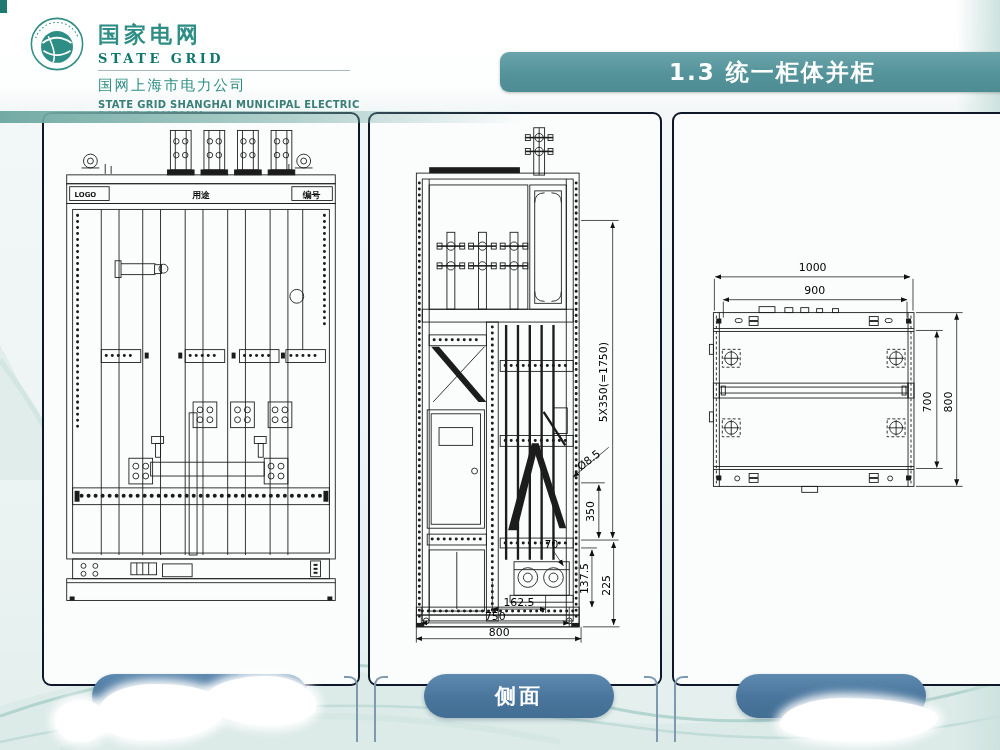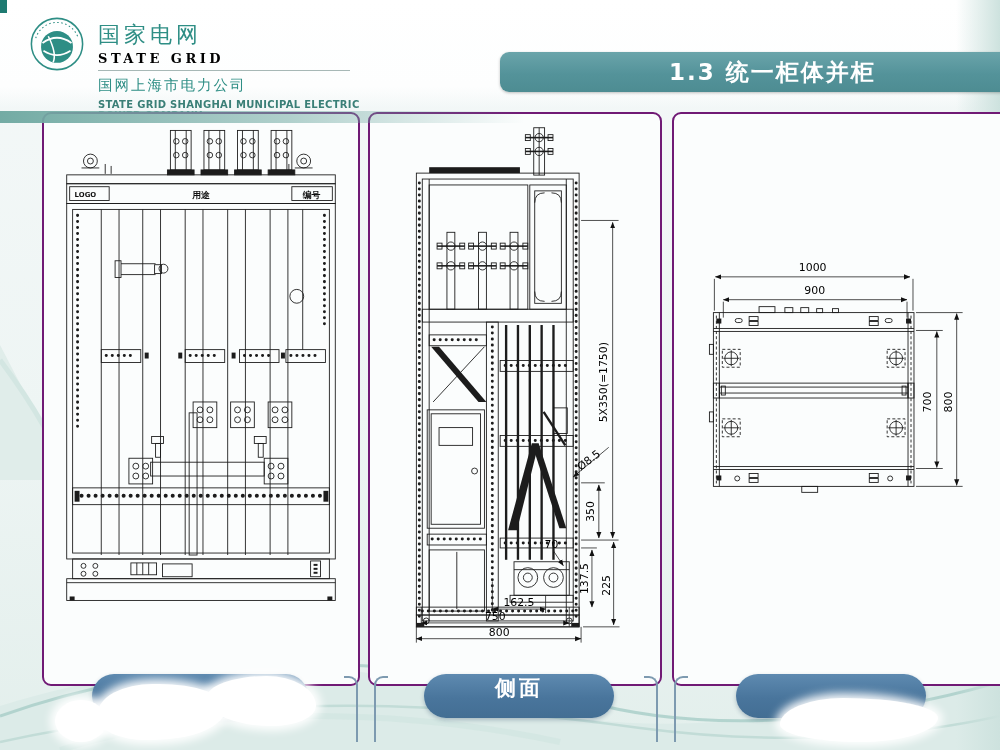--- a/index.html
+++ b/index.html
@@ -11,47 +11,47 @@
   }
   .slide{position:absolute;inset:0}
   .bg-waves{position:absolute;left:0;top:0;width:1000px;height:750px;z-index:1;pointer-events:none}
   .header-bg{position:absolute;left:0;top:0;width:100%;height:108px;z-index:2;
     background:linear-gradient(180deg,#ffffff 0%,#fdfefe 80%,rgba(253,254,254,0) 100%)}
   .right-band{position:absolute;right:0;top:0;width:44px;height:100%;z-index:2;
     background:linear-gradient(90deg,rgba(205,226,222,0),#cde2de)}
   .corner-mark{position:absolute;left:0;top:0;width:7px;height:13px;background:#1e7a71;z-index:3}
   .emblem{position:absolute;left:28px;top:15px;width:58px;height:58px;z-index:3}
   .brand-text{position:absolute;left:98px;top:20px;width:300px;z-index:3}
-  .brand-cn{font-size:22px;font-weight:normal;color:#2e8e85;letter-spacing:4px}
+  .brand-cn{font-size:22px;font-weight:bold;color:#2e8e85;letter-spacing:4px}
   .brand-en{font-family:"DejaVu Serif","Liberation Serif",serif;font-size:13px;font-weight:bold;
-    color:#000000;letter-spacing:3.5px;margin-top:1px}
+    color:#0f766e;letter-spacing:3.5px;margin-top:1px}
   .brand-divider{width:252px;height:1px;background:#a7b8b6;margin:4px 0 5px}
   .company-cn{font-size:14.5px;font-weight:normal;color:#2e8e85;letter-spacing:2px}
   .company-en{font-size:10px;font-weight:bold;color:#3a7f77;letter-spacing:.3px;margin-top:4px}
   .title-banner{position:absolute;left:500px;top:52px;width:545px;height:40px;border-radius:9px;z-index:3;
     background:linear-gradient(180deg,#6aa4aa 0%,#54939a 55%,#4d8c92 100%);
     color:#fff;font-size:23px;font-weight:bold;letter-spacing:2px;
     display:flex;align-items:center;justify-content:center;
     box-shadow:0 1px 3px rgba(0,0,0,.25)}
   .accent-band{position:absolute;left:0;top:111px;width:525px;height:12px;z-index:4;
     background:linear-gradient(90deg,#73aba4 0%,rgba(115,171,164,.55) 55%,rgba(115,171,164,0) 100%)}
   .panel{position:absolute;top:112px;height:574px;background:#fbfdfd;
-    border:2px solid #701a75;border-radius:9px;z-index:3}
+    border:2px solid #0f172a;border-radius:9px;z-index:3}
   .panel svg{position:absolute;inset:0;width:100%;height:100%}
   #panel-front{left:42px;width:318px}
   #panel-side{left:368px;width:294px}
   #panel-top{left:672px;width:336px}
   .bk{position:absolute;top:676px;height:66px;width:14px;z-index:4}
   .bk.l{border-top:2px solid #7d9ab0;border-right:2px solid #7d9ab0;border-top-right-radius:9px}
   .bk.r{border-top:2px solid #7d9ab0;border-left:2px solid #7d9ab0;border-top-left-radius:9px}
   .bk1{left:344px}.bk2{left:374px}.bk3{left:644px}.bk4{left:674px}
   .pill{position:absolute;top:674px;height:44px;border-radius:22px;z-index:5;
     background:linear-gradient(180deg,#5e8ab0 0%,#49759c 55%,#436e93 100%);
     box-shadow:0 2px 4px rgba(40,70,100,.3);
-    display:flex;align-items:flex-start;justify-content:center;
+    display:flex;align-items:center;justify-content:center;
     color:#fff;font-size:21px;letter-spacing:3px;font-weight:600}
   .pill-left{left:92px;width:216px}
   .pill-mid{left:424px;width:190px}
   .pill-right{left:736px;width:190px}
   .blob{position:absolute;background:#fff;z-index:6;box-shadow:0 0 8px 5px rgba(255,255,255,.92)}
   .blob1{left:98px;top:684px;width:128px;height:56px;border-radius:45% 55% 60% 40%/55% 45% 60% 40%}
   .blob2{left:206px;top:676px;width:110px;height:50px;border-radius:55% 45% 40% 60%/45% 60% 40% 55%}
   .blob3{left:780px;top:698px;width:158px;height:44px;border-radius:40% 60% 50% 50%/60% 45% 55% 40%}
   .blob4{left:55px;top:700px;width:52px;height:42px;border-radius:50%}
   

